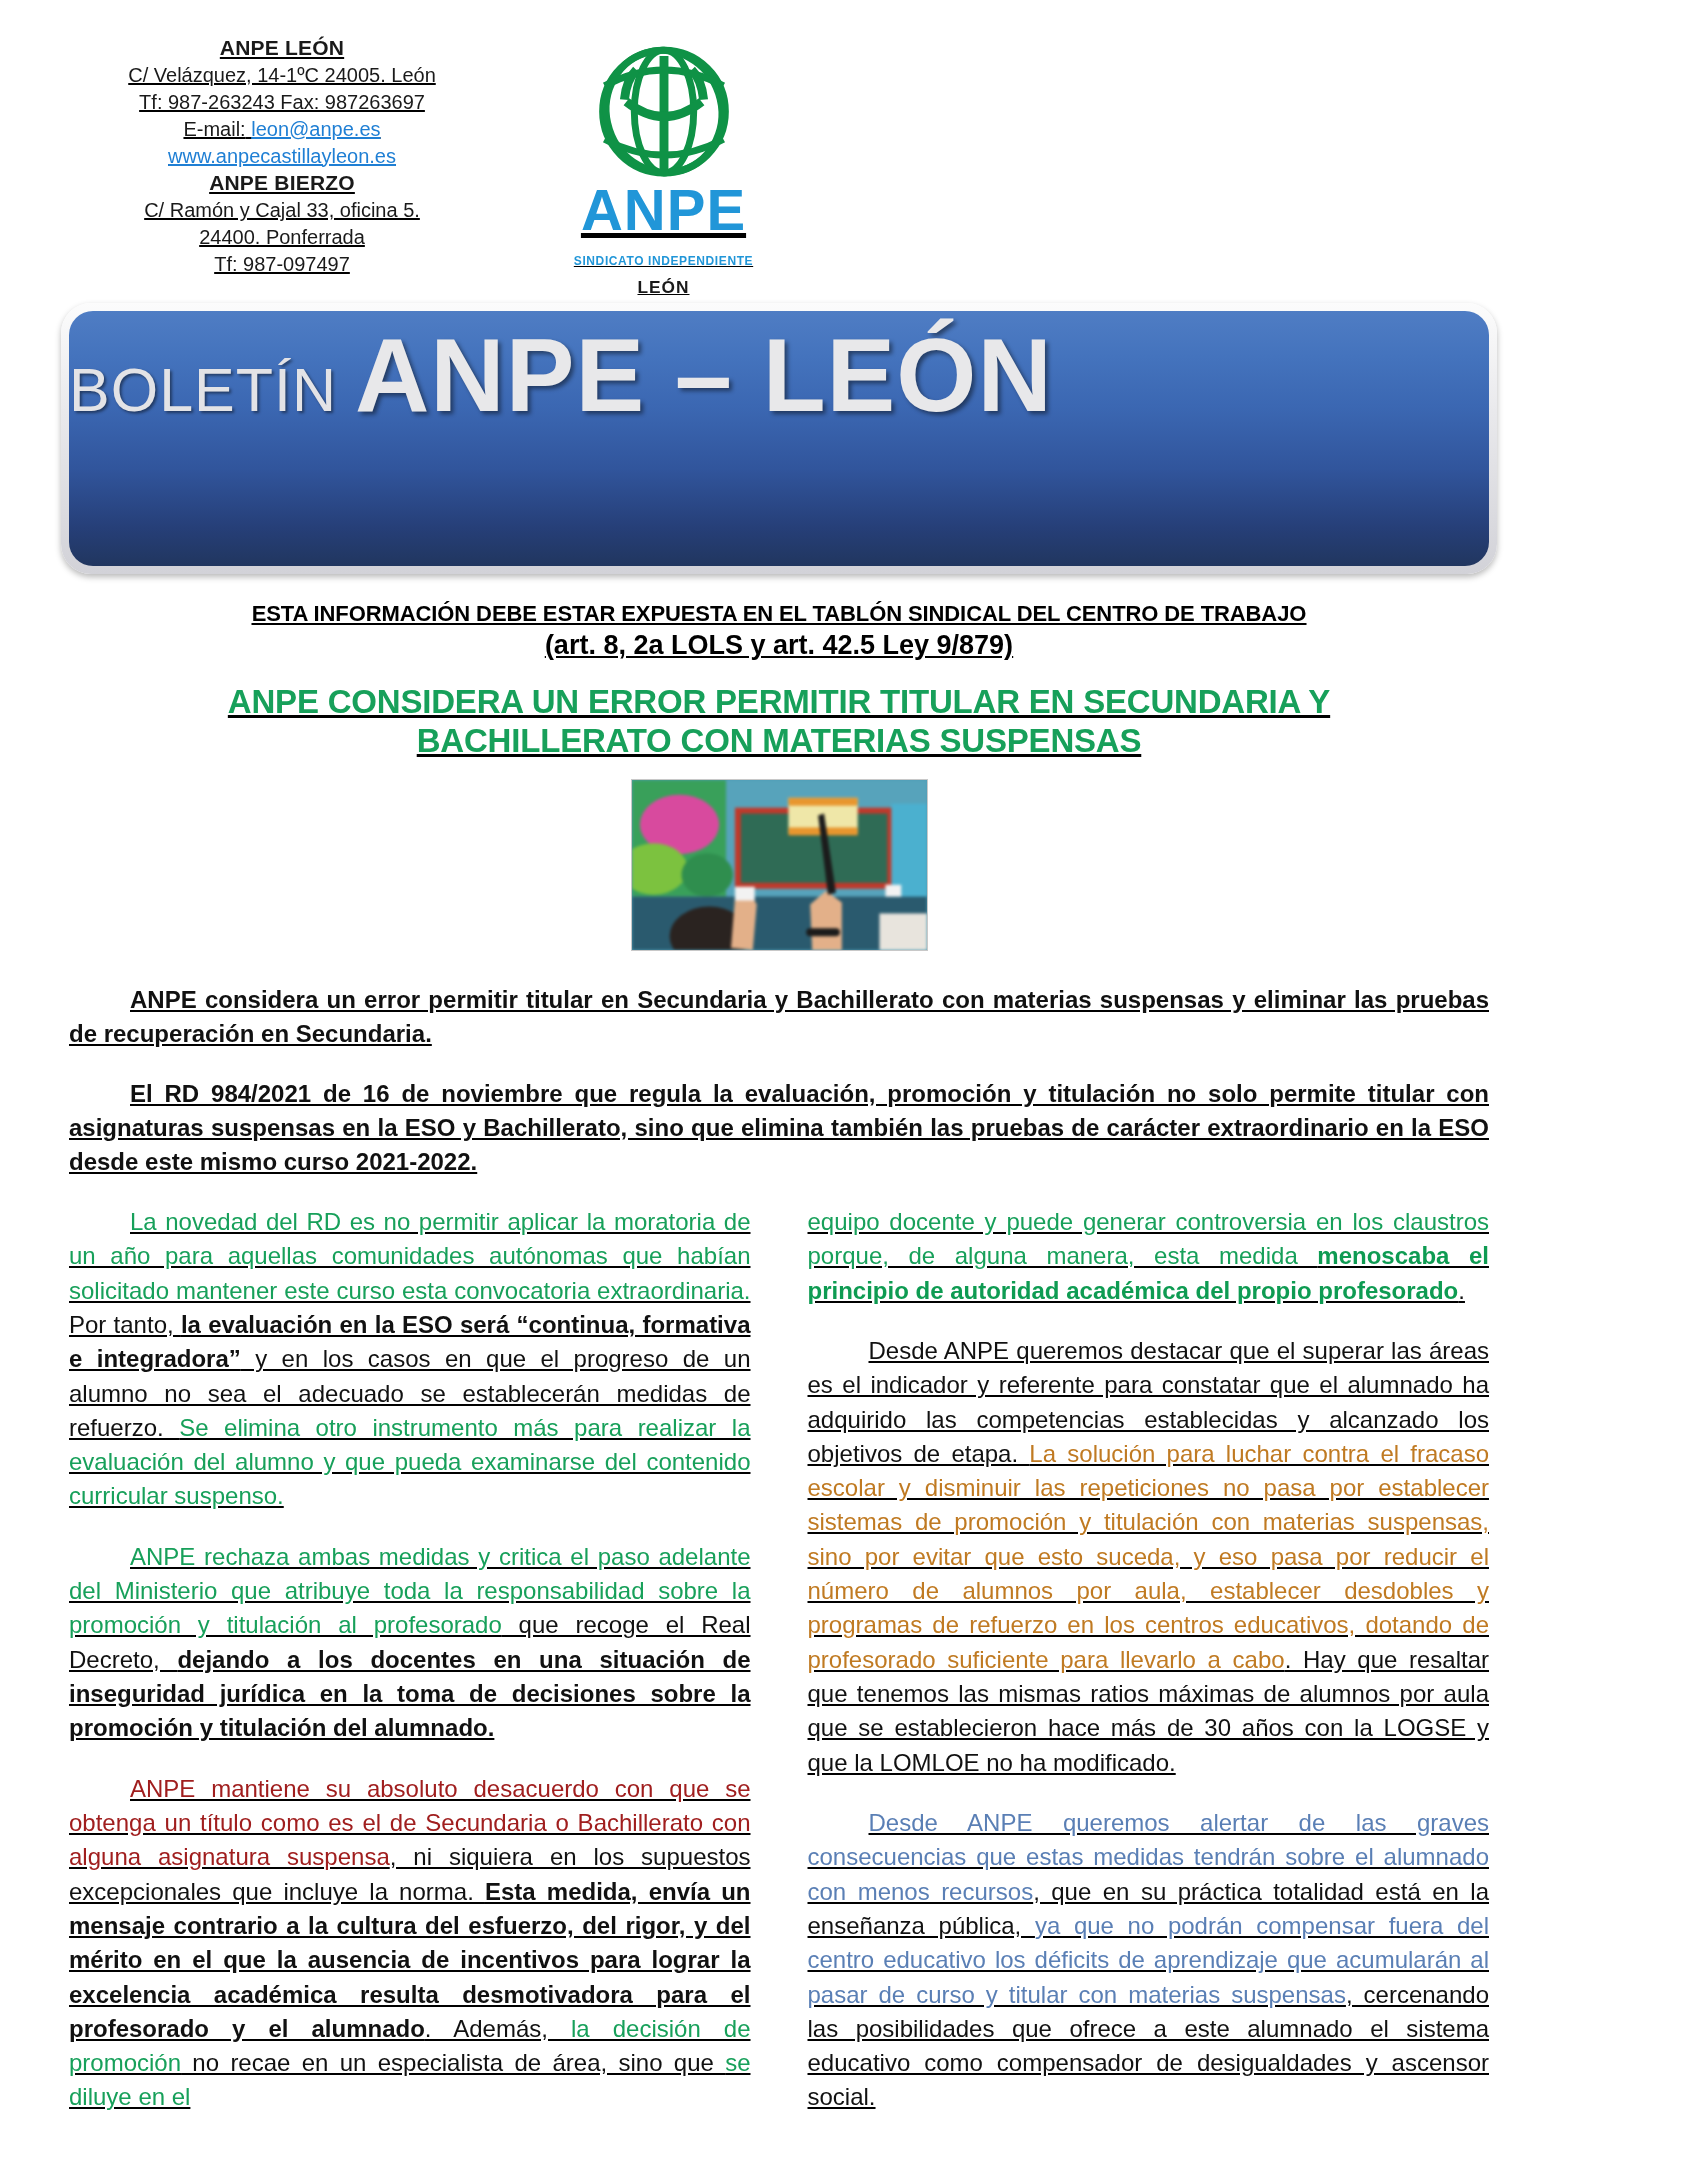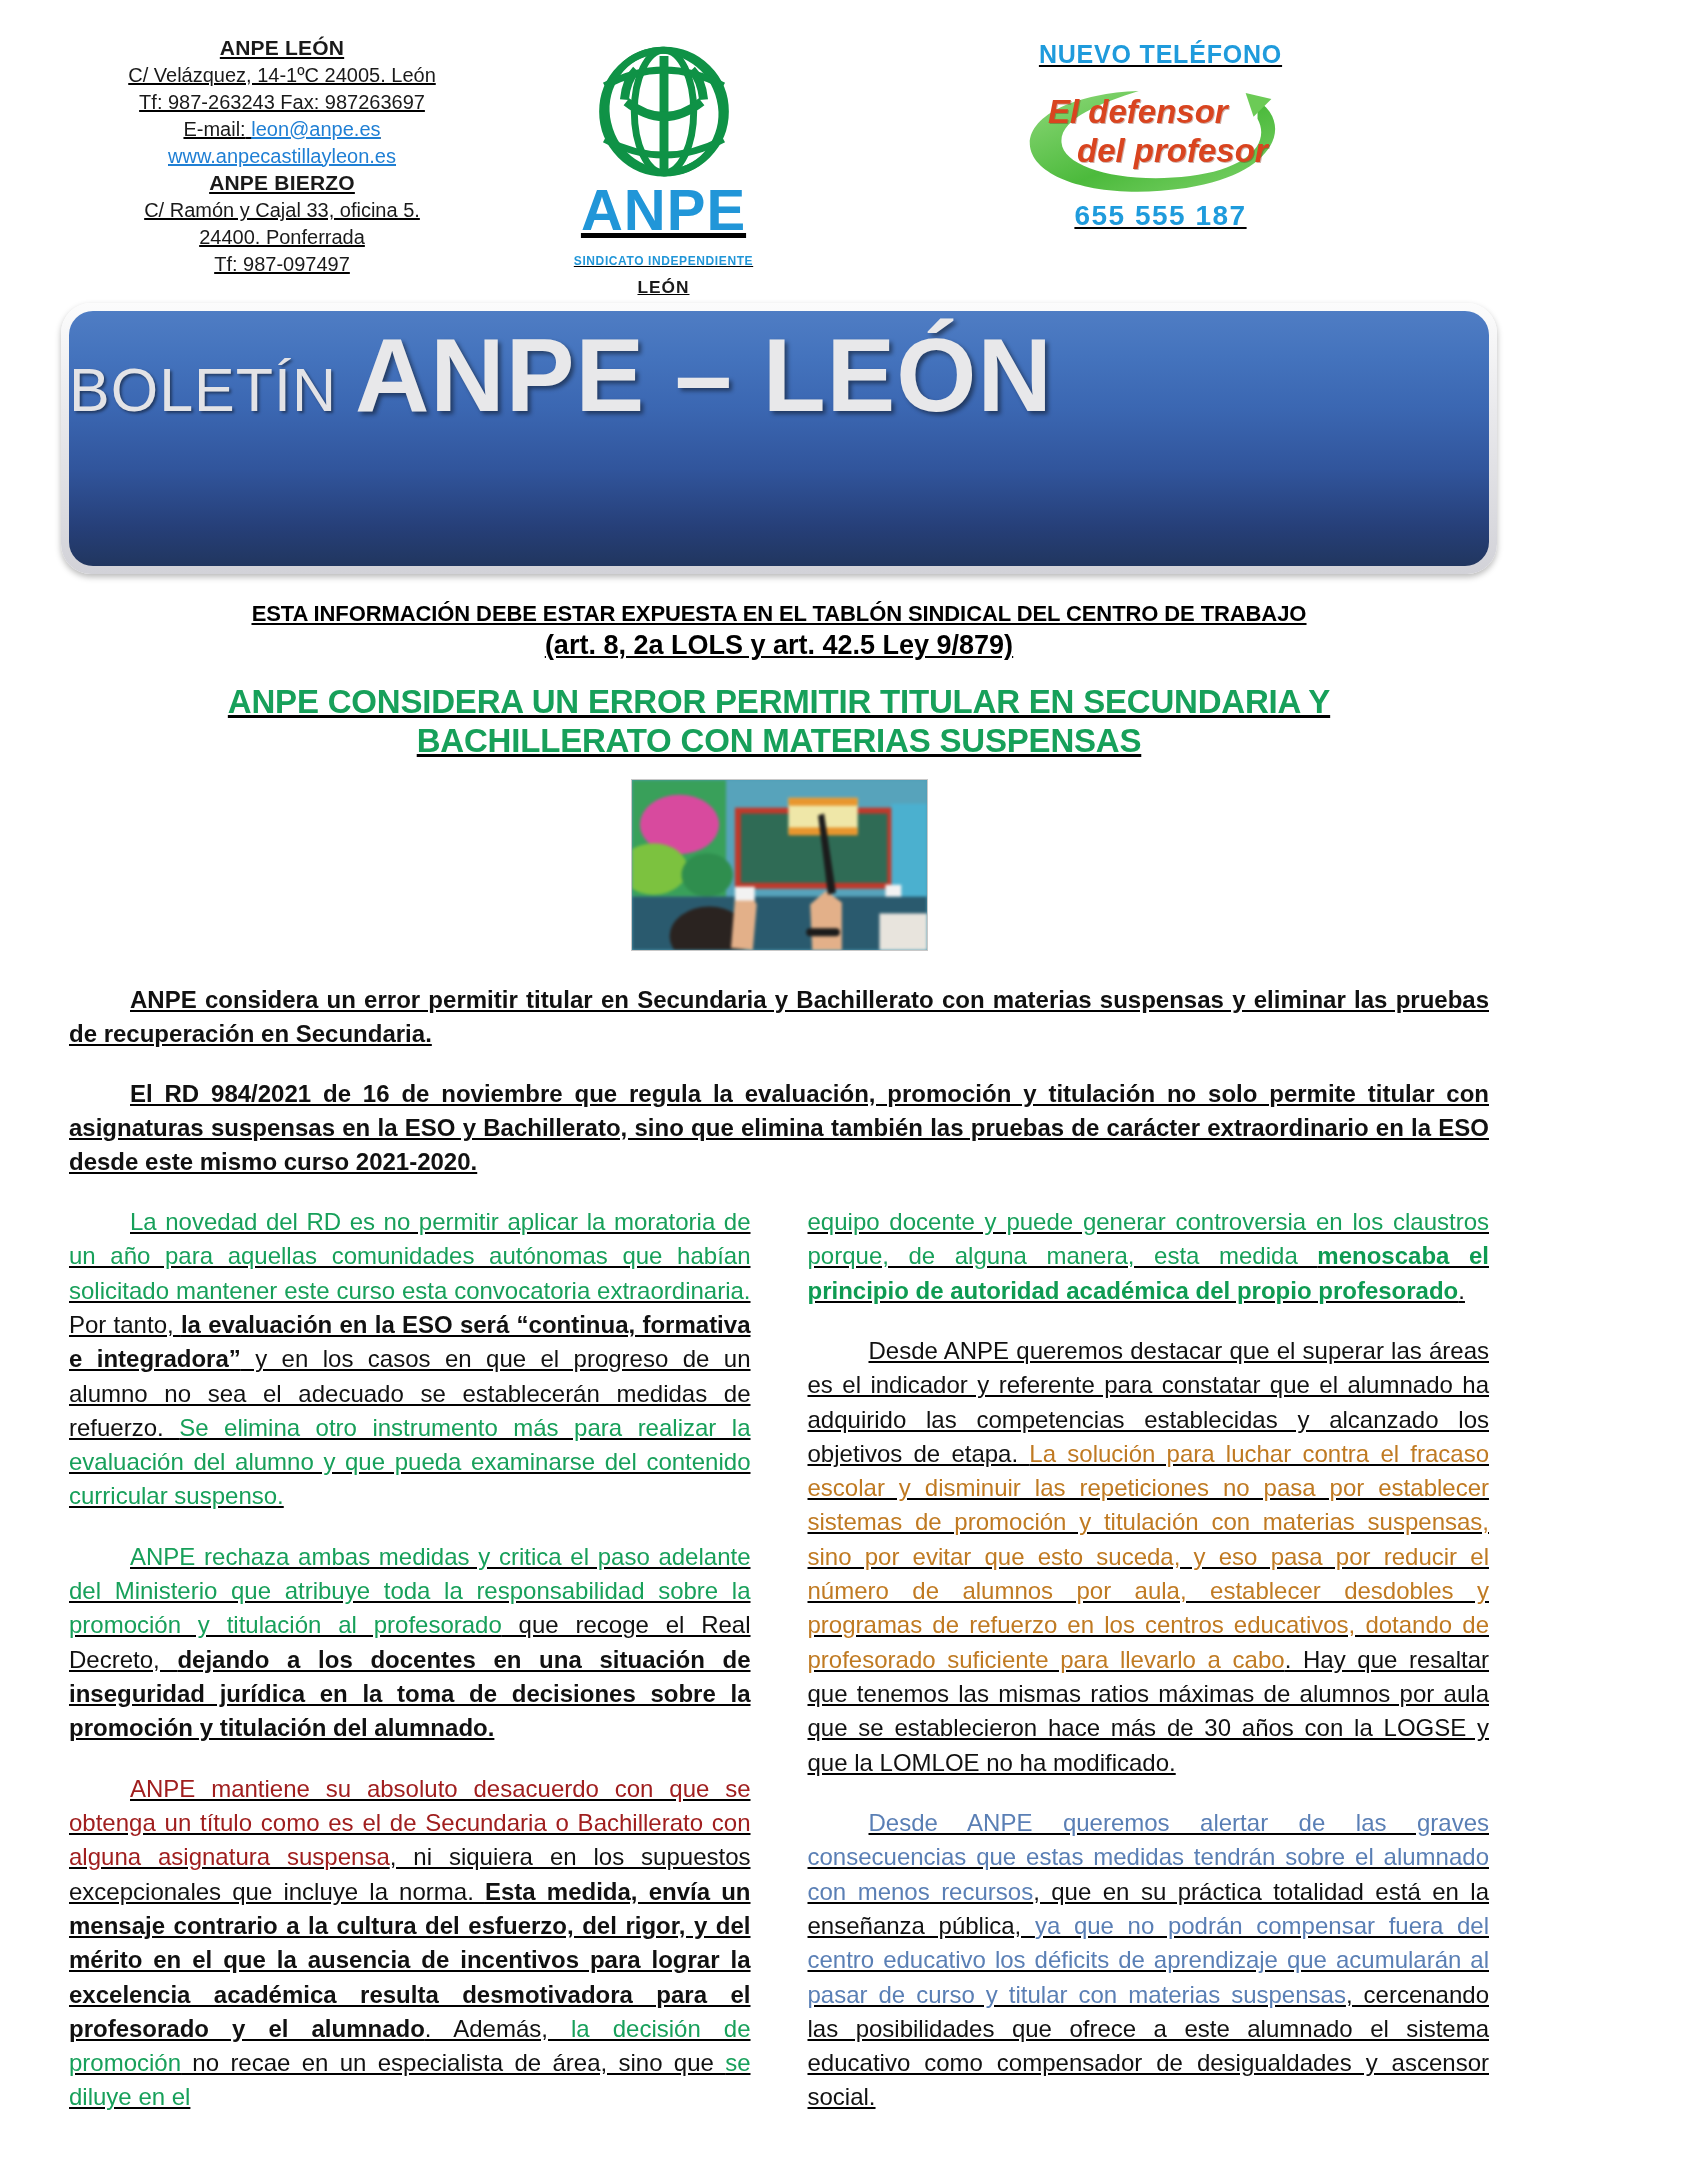--- a/index.html
+++ b/index.html
@@ -289,40 +289,20 @@
             <path d="M60 60 Q62 40 72 30"></path>
             <path d="M140 60 Q138 40 128 30"></path>
           </g>
         </svg>
       </div>
       <div class="logo-anpe">ANPE</div>
       <div class="logo-sub">SINDICATO INDEPENDIENTE</div>
       <div class="logo-leon">LEÓN</div>
     </div>
 
-    <div class="mh-defensor">
-      <div class="def-title">NUEVO TELÉFONO</div>
-      <div class="def-badge">
-        <svg viewBox="0 0 300 132" width="297" height="131" aria-hidden="true">
-          <defs>
-            <linearGradient id="sw" x1="0" y1="0" x2="1" y2="1">
-              <stop offset="0%" stop-color="#8fd97a"></stop>
-              <stop offset="55%" stop-color="#4cba3c"></stop>
-              <stop offset="100%" stop-color="#7fd36b"></stop>
-            </linearGradient>
-          </defs>
-          <path d="M248 30 C284 52 268 104 176 118 C86 131 20 108 18 74 C17 44 66 22 128 20
-                   C90 32 48 48 50 72 C52 98 112 114 180 106 C236 99 262 74 248 48 Z" fill="url(#sw)"></path>
-          <path d="M236 22 L262 28 L244 46 Z" fill="#6ccb56"></path>
-        </svg>
-        <div class="def-l1">El defensor</div>
-        <div class="def-l2">del profesor</div>
-      </div>
-      <div class="def-phone">655 555 187</div>
-    </div>
 
   </div>
 
   <div class="banner-outer">
     <div class="banner">
       <div class="banner-title">
         <span class="bt-small">BOLETÍN</span><span class="bt-small">&nbsp;</span><span class="bt-big">ANPE – LEÓN</span>
       </div>
     </div>
   </div>
@@ -356,21 +336,21 @@
         <rect x="176" y="150" width="34" height="8" rx="4" fill="#1b1b1b"></rect>
         <path d="M198 116 L188 36 L194 34 L206 114 Z" fill="#1b1b1b"></path>
         <rect x="104" y="108" width="20" height="14" fill="#f2f2f2"></rect>
         <rect x="256" y="106" width="16" height="12" fill="#f2f2f2"></rect>
       </svg>
     </div>
   </div>
 
   <div class="intro">
     <p>ANPE considera un error permitir titular en Secundaria y Bachillerato con materias suspensas y eliminar las pruebas de recuperación en Secundaria.</p>
-    <p>El RD 984/2021 de 16 de noviembre que regula la evaluación, promoción y titulación no solo permite titular con asignaturas suspensas en la ESO y Bachillerato, sino que elimina también las pruebas de carácter extraordinario en la ESO desde este mismo curso 2021-2020.</p>
+    <p>El RD 984/2021 de 16 de noviembre que regula la evaluación, promoción y titulación no solo permite titular con asignaturas suspensas en la ESO y Bachillerato, sino que elimina también las pruebas de carácter extraordinario en la ESO desde este mismo curso 2021-2022.</p>
   </div>
 
   <div class="cols">
 
     <div class="col">
       <p>
         <span class="g">La novedad del RD es no permitir aplicar la moratoria de un año para aquellas comunidades autónomas que habían solicitado mantener este curso esta convocatoria extraordinaria.</span><span class="k"> Por tanto, </span><span class="kb">la evaluación en la ESO será “continua, formativa e integradora”</span><span class="k"> y en los casos en que el progreso de un alumno no sea el adecuado se establecerán medidas de refuerzo. </span><span class="g">Se elimina otro instrumento más para realizar la evaluación del alumno y que pueda examinarse del contenido curricular suspenso.</span>
       </p>
       <p>
         <span class="g">ANPE rechaza ambas medidas y critica el paso adelante del Ministerio que atribuye toda la responsabilidad sobre la promoción y titulación al profesorado</span><span class="k"> que recoge el Real Decreto, </span><span class="kb">dejando a los docentes en una situación de inseguridad jurídica en la toma de decisiones sobre la promoción y titulación del alumnado.</span>

